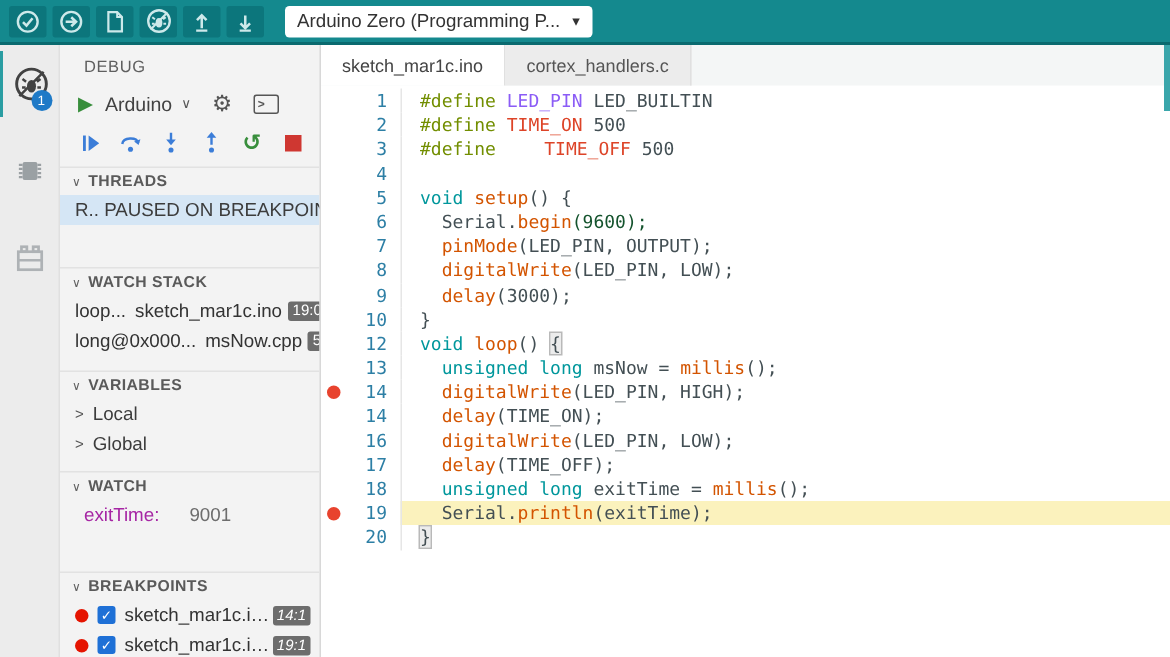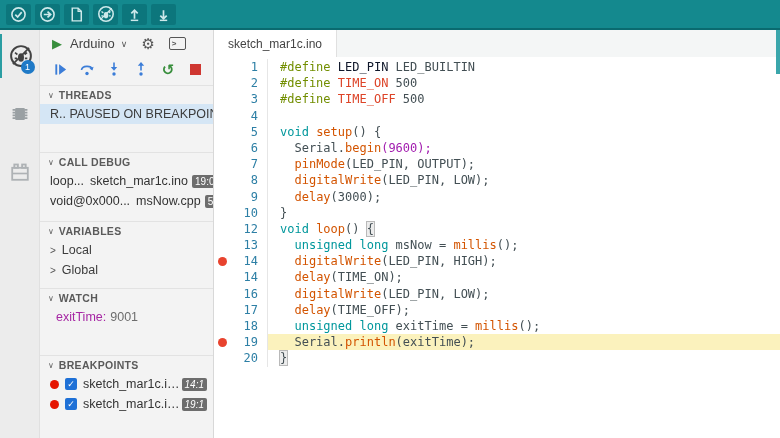--- a/index.html
+++ b/index.html
@@ -39,21 +39,21 @@
   .section { border-top:1px solid #e2e2e2; }
   .sec-head { display:flex; align-items:center; padding:3px 8px 3px 8px; cursor:pointer; }
   .sec-head .chev { font-size:8px; color:#616161; margin-right:5px; }
   .sec-head .lbl { font-size:10.5px; font-weight:bold; color:#5a5a5a; letter-spacing:0.3px; }
   .row { display:flex; align-items:center; padding:2px 6px 2px 10px; height:20px; cursor:pointer; white-space:nowrap; overflow:hidden; }
   .row.selected { background:#d5e6f5; }
   .badge { background:#6d6d6d; color:#fff; font-size:10px; padding:1px 3px; border-radius:2px; margin-left:4px; flex:0 0 auto; }
   .cs-fn { color:#333; margin-right:6px; }
   .cs-file { color:#333; margin-left:auto; }
   .tree-chev { color:#555; font-size:10px; margin-right:6px; }
-  .watch-name { color:#a626a4; margin-right:4px; }
+  .watch-name { color:#a626a4; margin-right:20px; }
   .watch-val { color:#6d6d6d; }
   .bp-dot { width:9px; height:9px; border-radius:50%; background:#e51400; flex:0 0 auto; margin-right:6px; }
   .cbx { width:12px; height:12px; background:#1e70d6; border-radius:2px; color:#fff; font-size:9px; display:flex; align-items:center; justify-content:center; margin-right:6px; flex:0 0 auto; cursor:pointer; }
   .bp-file { color:#333; overflow:hidden; text-overflow:ellipsis; }
   .bp-row .badge { margin-left:auto;font-style:italic; }
   .gap28 { margin-top:28px; }
   .gap10 { margin-top:10px; }
   .gap8 { margin-top:8px; }
 
   
@@ -108,20 +108,24 @@
         <path d="M8 12 V4 M5 7 L8 4 L11 7" fill="none" stroke="#cde9ea" stroke-width="1.6"></path>
         <path d="M4.5 13.5 H11.5" stroke="#cde9ea" stroke-width="1.4"></path>
       </svg>
     </div>
     <div class="tbtn">
       <svg width="17" height="17" viewBox="0 0 16 16">
         <path d="M8 4 V12 M5 9 L8 12 L11 9" fill="none" stroke="#cde9ea" stroke-width="1.6"></path>
         <path d="M4.5 13.5 H11.5" stroke="#cde9ea" stroke-width="1.4"></path>
       </svg>
     </div>
+    <div class="board-select">
+      <span>Arduino Zero (Programming P...</span>
+      <span class="caret">▾</span>
+    </div>
   </div>
 
   <div class="main">
 
     <div class="activitybar">
       <div class="act-item active">
         <svg width="24" height="24" viewBox="0 0 16 16">
           <circle cx="8" cy="8" r="6.6" fill="none" stroke="#424242" stroke-width="1.3"></circle>
           <ellipse cx="8" cy="9" rx="2" ry="2.8" fill="#424242"></ellipse>
           <path d="M5.6 7 L4 5.8 M10.4 7 L12 5.8 M5.4 9.6 H3.8 M10.6 9.6 H12.2 M2.6 13.4 L13.4 2.6" stroke="#424242" stroke-width="1.1" fill="none"></path>
@@ -138,20 +142,21 @@
         <svg width="24" height="24" viewBox="0 0 16 16">
           <rect x="2.8" y="5.2" width="10.4" height="8" fill="none" stroke="#aeb2b5" stroke-width="1.2"></rect>
           <rect x="4.2" y="3" width="2.4" height="2.2" fill="none" stroke="#aeb2b5" stroke-width="1.2"></rect>
           <rect x="9.4" y="3" width="2.4" height="2.2" fill="none" stroke="#aeb2b5" stroke-width="1.2"></rect>
           <path d="M2.8 9 H13.2" stroke="#aeb2b5" stroke-width="1.1"></path>
         </svg>
       </div>
     </div>
 
     <div class="sidepanel">
+      <div class="panel-title">DEBUG</div>
 
       <div class="dbg-row1">
         <span class="dbg-start">▶</span>
         <span class="dbg-profile">
           <span>Arduino</span>
           <span class="chev">∨</span>
         </span>
         <span class="dbg-gear">⚙</span>
         <span class="dbg-console">&gt;</span>
       </div>
@@ -196,30 +201,30 @@
           <span class="lbl">THREADS</span>
         </div>
         <div class="row selected">
           <span>R.. PAUSED ON BREAKPOINT</span>
         </div>
       </div>
 
       <div class="section gap28">
         <div class="sec-head">
           <span class="chev">∨</span>
-          <span class="lbl">CALL DEBUG</span>
+          <span class="lbl">WATCH STACK</span>
         </div>
         <div id="callstack-rows">
             <div class="row">
               <span class="cs-fn">loop...</span>
               <span class="cs-file">sketch_mar1c.ino</span>
               <span class="badge">19:0</span>
             </div>
             <div class="row">
-              <span class="cs-fn">void@0x000...</span>
+              <span class="cs-fn">long@0x000...</span>
               <span class="cs-file">msNow.cpp</span>
               <span class="badge">53:0</span>
             </div>
           </div>
       </div>
 
       <div class="section gap10">
         <div class="sec-head">
           <span class="chev">∨</span>
           <span class="lbl">VARIABLES</span>
@@ -267,28 +272,31 @@
             </div>
           </div>
       </div>
     </div>
 
     <div class="editor">
       <div class="tabbar">
         <div class="tab active">
           <span>sketch_mar1c.ino</span>
         </div>
+        <div class="tab">
+          <span>cortex_handlers.c</span>
+        </div>
       </div>
       <div class="code" id="code">
-          <div class="code-line"><span class="bp-col"></span><span class="num-col">1</span><span class="txt-col"><span style="color: rgb(114, 142, 0);">#define</span><span style="color: rgb(67, 79, 84);"> </span><span style="color: #0f172a;">LED_PIN</span><span style="color: rgb(67, 79, 84);"> LED_BUILTIN</span></span></div>
+          <div class="code-line"><span class="bp-col"></span><span class="num-col">1</span><span class="txt-col"><span style="color: rgb(114, 142, 0);">#define</span><span style="color: rgb(67, 79, 84);"> </span><span style="color: #8b5cf6;">LED_PIN</span><span style="color: rgb(67, 79, 84);"> LED_BUILTIN</span></span></div>
           <div class="code-line"><span class="bp-col"></span><span class="num-col">2</span><span class="txt-col"><span style="color: rgb(114, 142, 0);">#define</span><span style="color: rgb(67, 79, 84);"> </span><span style="color: rgb(221, 68, 40);">TIME_ON</span><span style="color: rgb(67, 79, 84);"> 500</span></span></div>
-          <div class="code-line"><span class="bp-col"></span><span class="num-col">3</span><span class="txt-col"><span style="color: rgb(114, 142, 0);">#define</span><span style="color: rgb(67, 79, 84);"> </span><span style="color: rgb(221, 68, 40);">TIME_OFF</span><span style="color: rgb(67, 79, 84);"> 500</span></span></div>
+          <div class="code-line"><span class="bp-col"></span><span class="num-col">3</span><span class="txt-col"><span style="color: rgb(114, 142, 0);">#define</span><span style="color: rgb(67, 79, 84);"> </span><span style="color: rgb(221, 68, 40); margin-left: 25px;">TIME_OFF</span><span style="color: rgb(67, 79, 84);"> 500</span></span></div>
           <div class="code-line"><span class="bp-col"></span><span class="num-col">4</span><span class="txt-col"></span></div>
           <div class="code-line"><span class="bp-col"></span><span class="num-col">5</span><span class="txt-col"><span style="color: rgb(0, 151, 156);">void</span><span style="color: rgb(67, 79, 84);"> </span><span style="color: rgb(211, 84, 0);">setup</span><span style="color: rgb(67, 79, 84);">() {</span></span></div>
-          <div class="code-line"><span class="bp-col"></span><span class="num-col">6</span><span class="txt-col"><span style="color: rgb(67, 79, 84);">  Serial.</span><span style="color: rgb(211, 84, 0);">begin</span><span style="color: #a21caf;">(9600);</span></span></div>
+          <div class="code-line"><span class="bp-col"></span><span class="num-col">6</span><span class="txt-col"><span style="color: rgb(67, 79, 84);">  Serial.</span><span style="color: rgb(211, 84, 0);">begin</span><span style="color: #14532d;">(9600);</span></span></div>
           <div class="code-line"><span class="bp-col"></span><span class="num-col">7</span><span class="txt-col"><span style="color: rgb(67, 79, 84);">  </span><span style="color: rgb(211, 84, 0);">pinMode</span><span style="color: rgb(67, 79, 84);">(LED_PIN, OUTPUT);</span></span></div>
           <div class="code-line"><span class="bp-col"></span><span class="num-col">8</span><span class="txt-col"><span style="color: rgb(67, 79, 84);">  </span><span style="color: rgb(211, 84, 0);">digitalWrite</span><span style="color: rgb(67, 79, 84);">(LED_PIN, LOW);</span></span></div>
           <div class="code-line"><span class="bp-col"></span><span class="num-col">9</span><span class="txt-col"><span style="color: rgb(67, 79, 84);">  </span><span style="color: rgb(211, 84, 0);">delay</span><span style="color: rgb(67, 79, 84);">(3000);</span></span></div>
           <div class="code-line"><span class="bp-col"></span><span class="num-col">10</span><span class="txt-col"><span style="color: rgb(67, 79, 84);">}</span></span></div>
           <div class="code-line"><span class="bp-col"></span><span class="num-col">12</span><span class="txt-col"><span style="color: rgb(0, 151, 156);">void</span><span style="color: rgb(67, 79, 84);"> </span><span style="color: rgb(211, 84, 0);">loop</span><span style="color: rgb(67, 79, 84);">() </span><span class="bracket-box" style="color: rgb(67, 79, 84);">{</span></span></div>
           <div class="code-line"><span class="bp-col"></span><span class="num-col">13</span><span class="txt-col"><span style="color: rgb(67, 79, 84);">  </span><span style="color: rgb(0, 151, 156);">unsigned</span><span style="color: rgb(67, 79, 84);"> </span><span style="color: rgb(0, 151, 156);">long</span><span style="color: rgb(67, 79, 84);"> msNow = </span><span style="color: rgb(211, 84, 0);">millis</span><span style="color: rgb(67, 79, 84);">();</span></span></div>
           <div class="code-line"><span class="bp-col"><span class="dot"></span></span><span class="num-col">14</span><span class="txt-col"><span style="color: rgb(67, 79, 84);">  </span><span style="color: rgb(211, 84, 0);">digitalWrite</span><span style="color: rgb(67, 79, 84);">(LED_PIN, HIGH);</span></span></div>
           <div class="code-line"><span class="bp-col"></span><span class="num-col">14</span><span class="txt-col"><span style="color: rgb(67, 79, 84);">  </span><span style="color: rgb(211, 84, 0);">delay</span><span style="color: rgb(67, 79, 84);">(TIME_ON);</span></span></div>
           <div class="code-line"><span class="bp-col"></span><span class="num-col">16</span><span class="txt-col"><span style="color: rgb(67, 79, 84);">  </span><span style="color: rgb(211, 84, 0);">digitalWrite</span><span style="color: rgb(67, 79, 84);">(LED_PIN, LOW);</span></span></div>
           <div class="code-line"><span class="bp-col"></span><span class="num-col">17</span><span class="txt-col"><span style="color: rgb(67, 79, 84);">  </span><span style="color: rgb(211, 84, 0);">delay</span><span style="color: rgb(67, 79, 84);">(TIME_OFF);</span></span></div>

